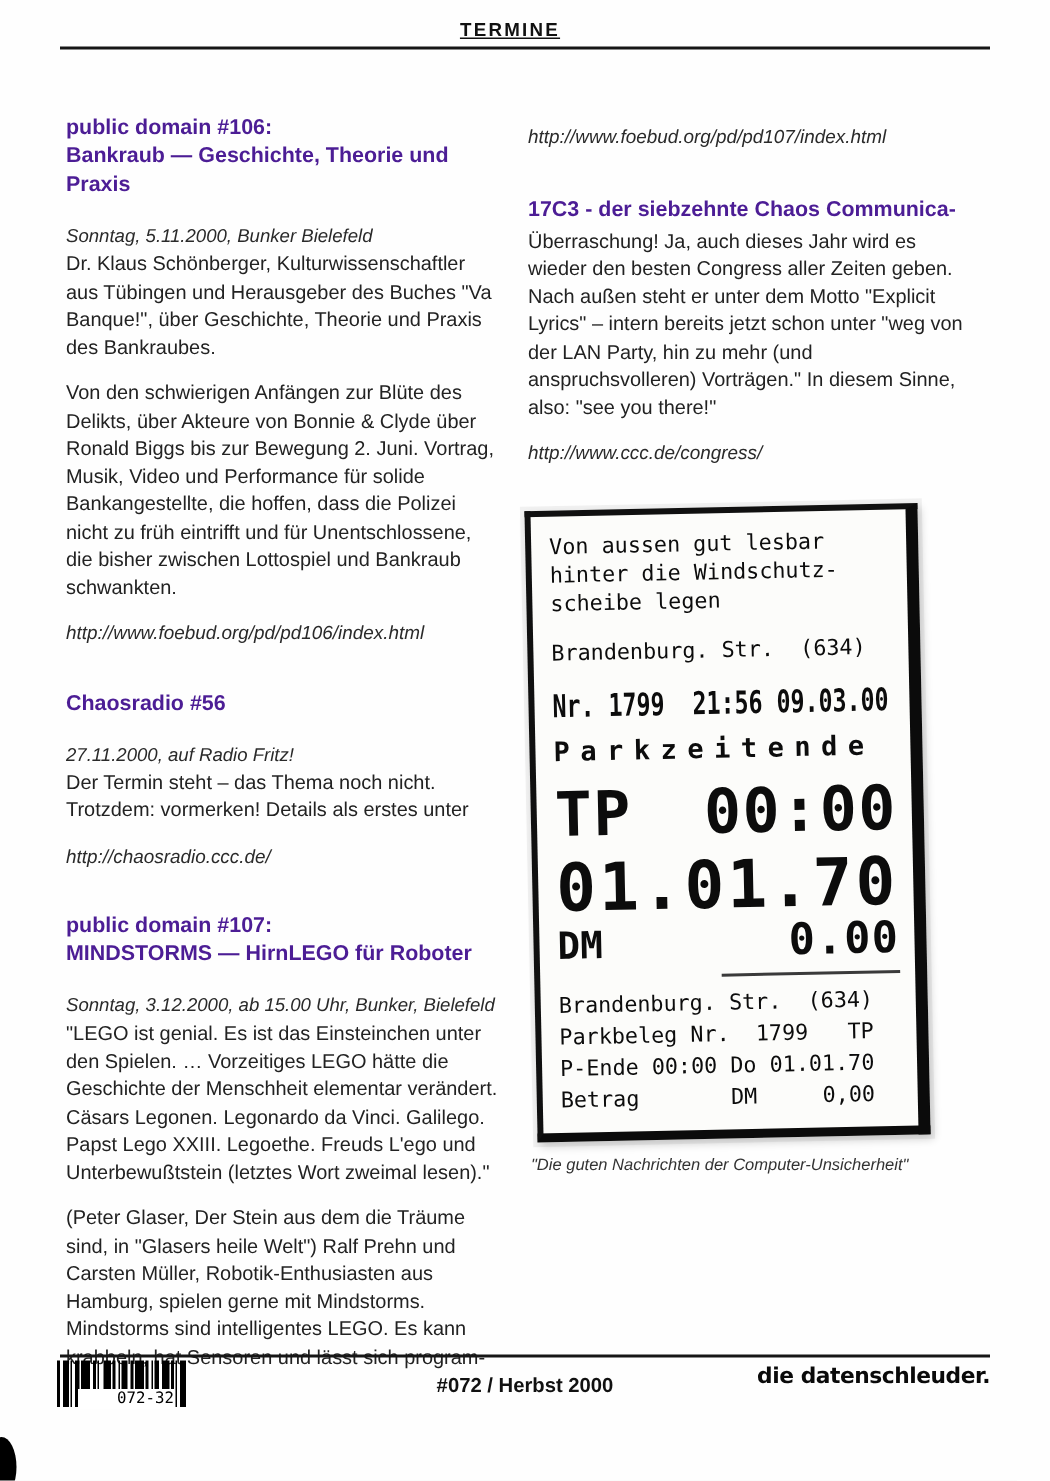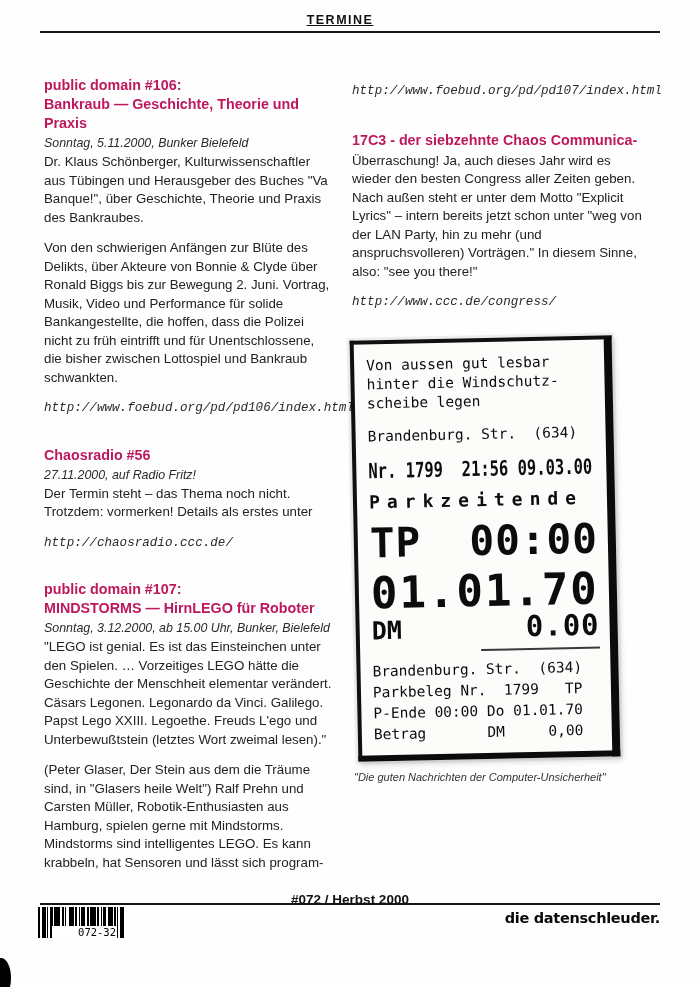--- a/index.html
+++ b/index.html
@@ -8,24 +8,24 @@
   .masthead{position:absolute;top:13px;left:40px;width:600px;text-align:center;
     font-size:12.5px;font-weight:bold;letter-spacing:1.5px;color:#111;text-decoration:underline;}
   .rule{position:absolute;left:40px;width:620px;height:2px;background:#161616;}
   .rule-top{top:31px;}
   .rule-bottom{top:903px;}
 
   .col{position:absolute;top:76px;font-size:13.3px;line-height:18.5px;color:#222;}
   .col-left{left:44px;width:290px;}
   .col-right{left:352px;width:292px;}
 
-  .sec-title{font-weight:bold;font-size:14.3px;line-height:19px;color:#be185d;}
-  .ev-date{font-style:italic;font-size:12.4px;line-height:16px;color:#2a2a2a;margin-top:2px;}
+  .sec-title{font-weight:bold;font-size:14.3px;line-height:19px;color:#4c1d95;}
+  .ev-date{font-style:italic;font-size:12.4px;line-height:16px;color:#2a2a2a;margin-top:16px;}
   .para{margin:2px 0 12px 0;}
-  .url{font-style:italic;font-size:12.6px;color:#2a2a2a;margin:6px 0 0 0;font-family:Liberation Mono, monospace;} .gap-m{height:28px;} .gap-l{height:30px;}
+  .url{font-style:italic;font-size:12.6px;color:#2a2a2a;margin:6px 0 0 0;} .gap-m{height:28px;} .gap-l{height:30px;}
 
   
   .ticket{position:relative;width:262px;margin-top:26px;margin-left:2px;
     background:#fcfcfa;border:4px solid #101010;border-right:8px solid #0b0b0b;border-bottom:6px solid #0b0b0b;
     transform:rotate(-1.2deg);box-shadow:0 0 0 3px rgba(0,0,0,0.05),2px 3px 6px rgba(0,0,0,0.18);
     padding:12px 10px 10px 12px;font-family:"DejaVu Sans Mono",monospace;color:#0c0c0c;box-sizing:border-box;}
   .tk-sm{font-size:14.5px;line-height:19px;white-space:pre;}
   .tk-street{font-size:14.5px;line-height:19px;white-space:pre;margin-top:14px;}
   .tk-nr{font-size:15.5px;font-weight:bold;white-space:pre;transform:scaleY(1.35);transform-origin:left center;margin-top:14px;line-height:22px;}
   .tk-parkzeit{font-size:18px;font-weight:bold;letter-spacing:7px;margin-top:8px;line-height:24px;white-space:nowrap;}
@@ -38,21 +38,21 @@
   .tk-sep{border-top:2px solid #3a3a3a;width:52%;margin:10px 0 8px auto;}
   .tk-foot{font-size:14.5px;line-height:21px;white-space:pre;}
   .ticket-caption{font-style:italic;font-size:11px;color:#333;margin-top:10px;margin-left:2px;}
 
   
   .barcode{position:absolute;left:38px;top:907px;width:100px;height:31px;}
   .barcode-bars{display:flex;align-items:stretch;height:31px;}
   .barcode-bars .bar{background:#000;height:100%;}
   .barcode-label{position:absolute;left:14px;bottom:-1px;width:64px;height:13px;background:#fff;
     font-family:"DejaVu Sans Mono",monospace;font-size:10.5px;text-align:right;line-height:13px;color:#000;}
-  .issue{position:absolute;left:200px;top:892px;width:300px;text-align:center;font-weight:bold;font-size:13.5px;color:#111;}
+  .issue{position:absolute;left:200px;top:916px;width:300px;text-align:center;font-weight:bold;font-size:13.5px;color:#111;}
   .brand{position:absolute;right:40px;top:910px;font-weight:bold;font-size:14.5px;letter-spacing:-0.3px;color:#0a0a0a;
     font-family:"DejaVu Sans",sans-serif;}
   .corner-blob{position:absolute;left:-9px;top:958px;width:20px;height:40px;background:#000;border-radius:50%;}
 </style>
 </head>
 <body>
 
 <div class="page">
 
   <div class="masthead">TERMINE</div>

